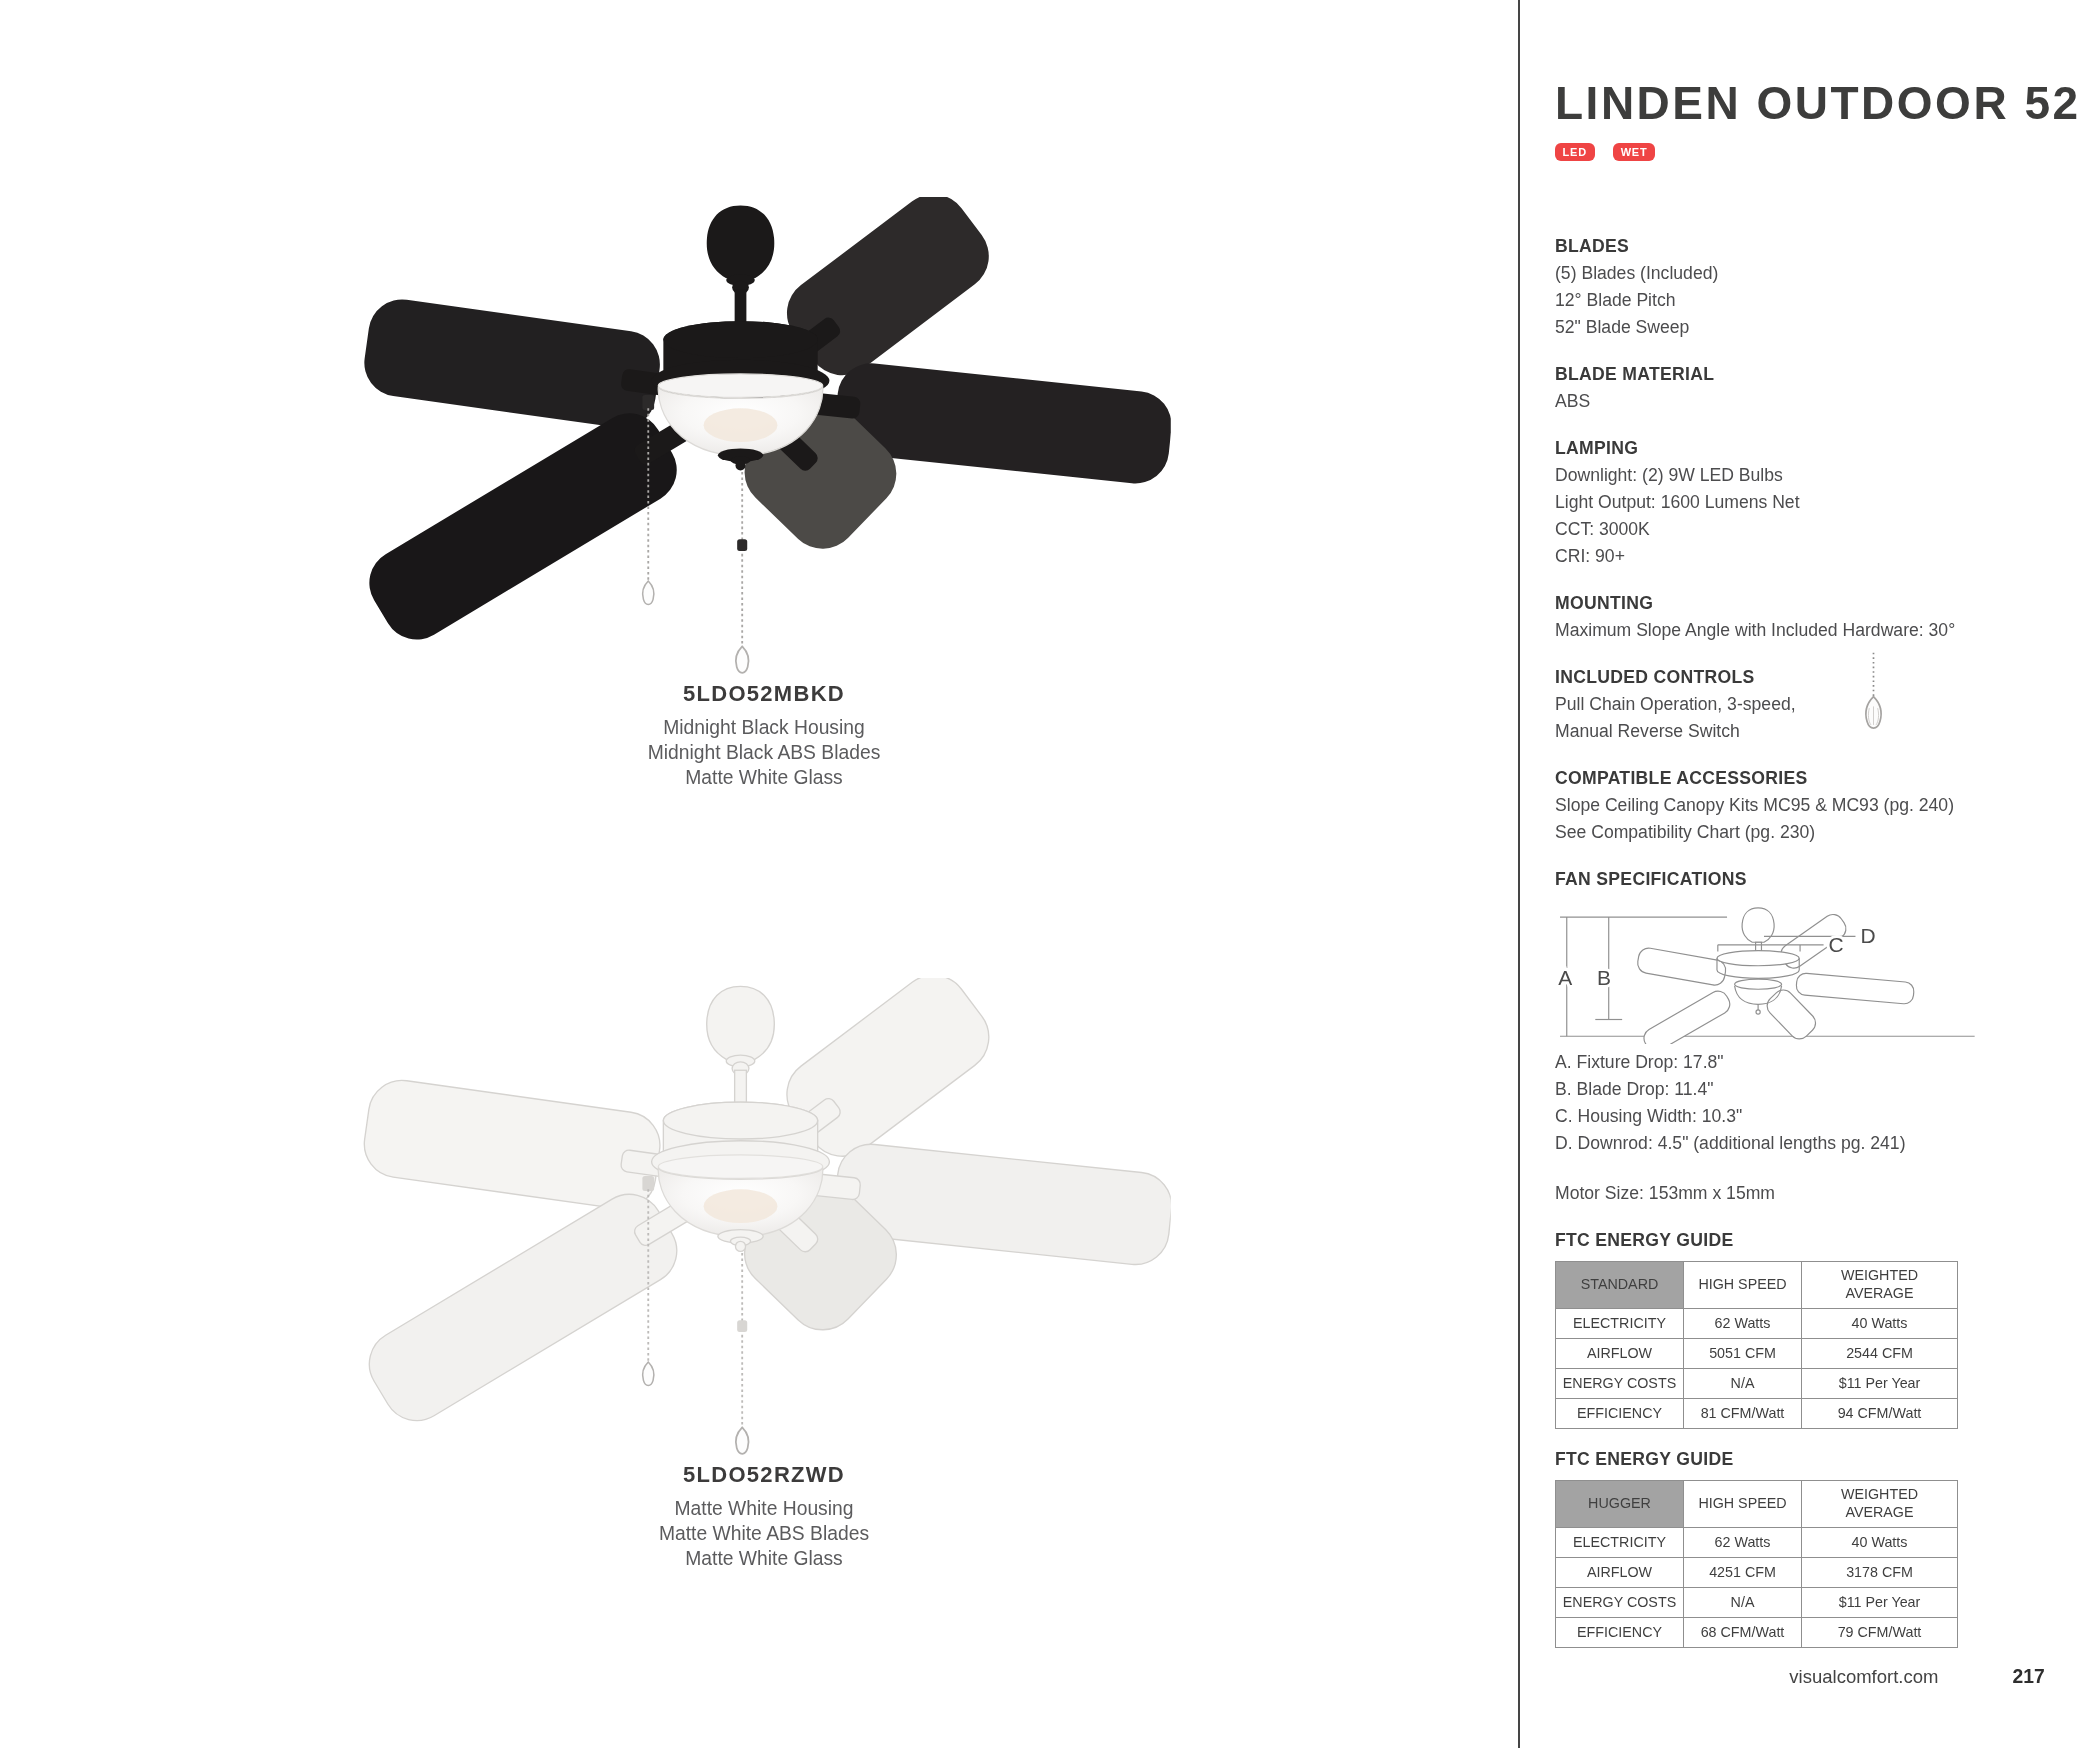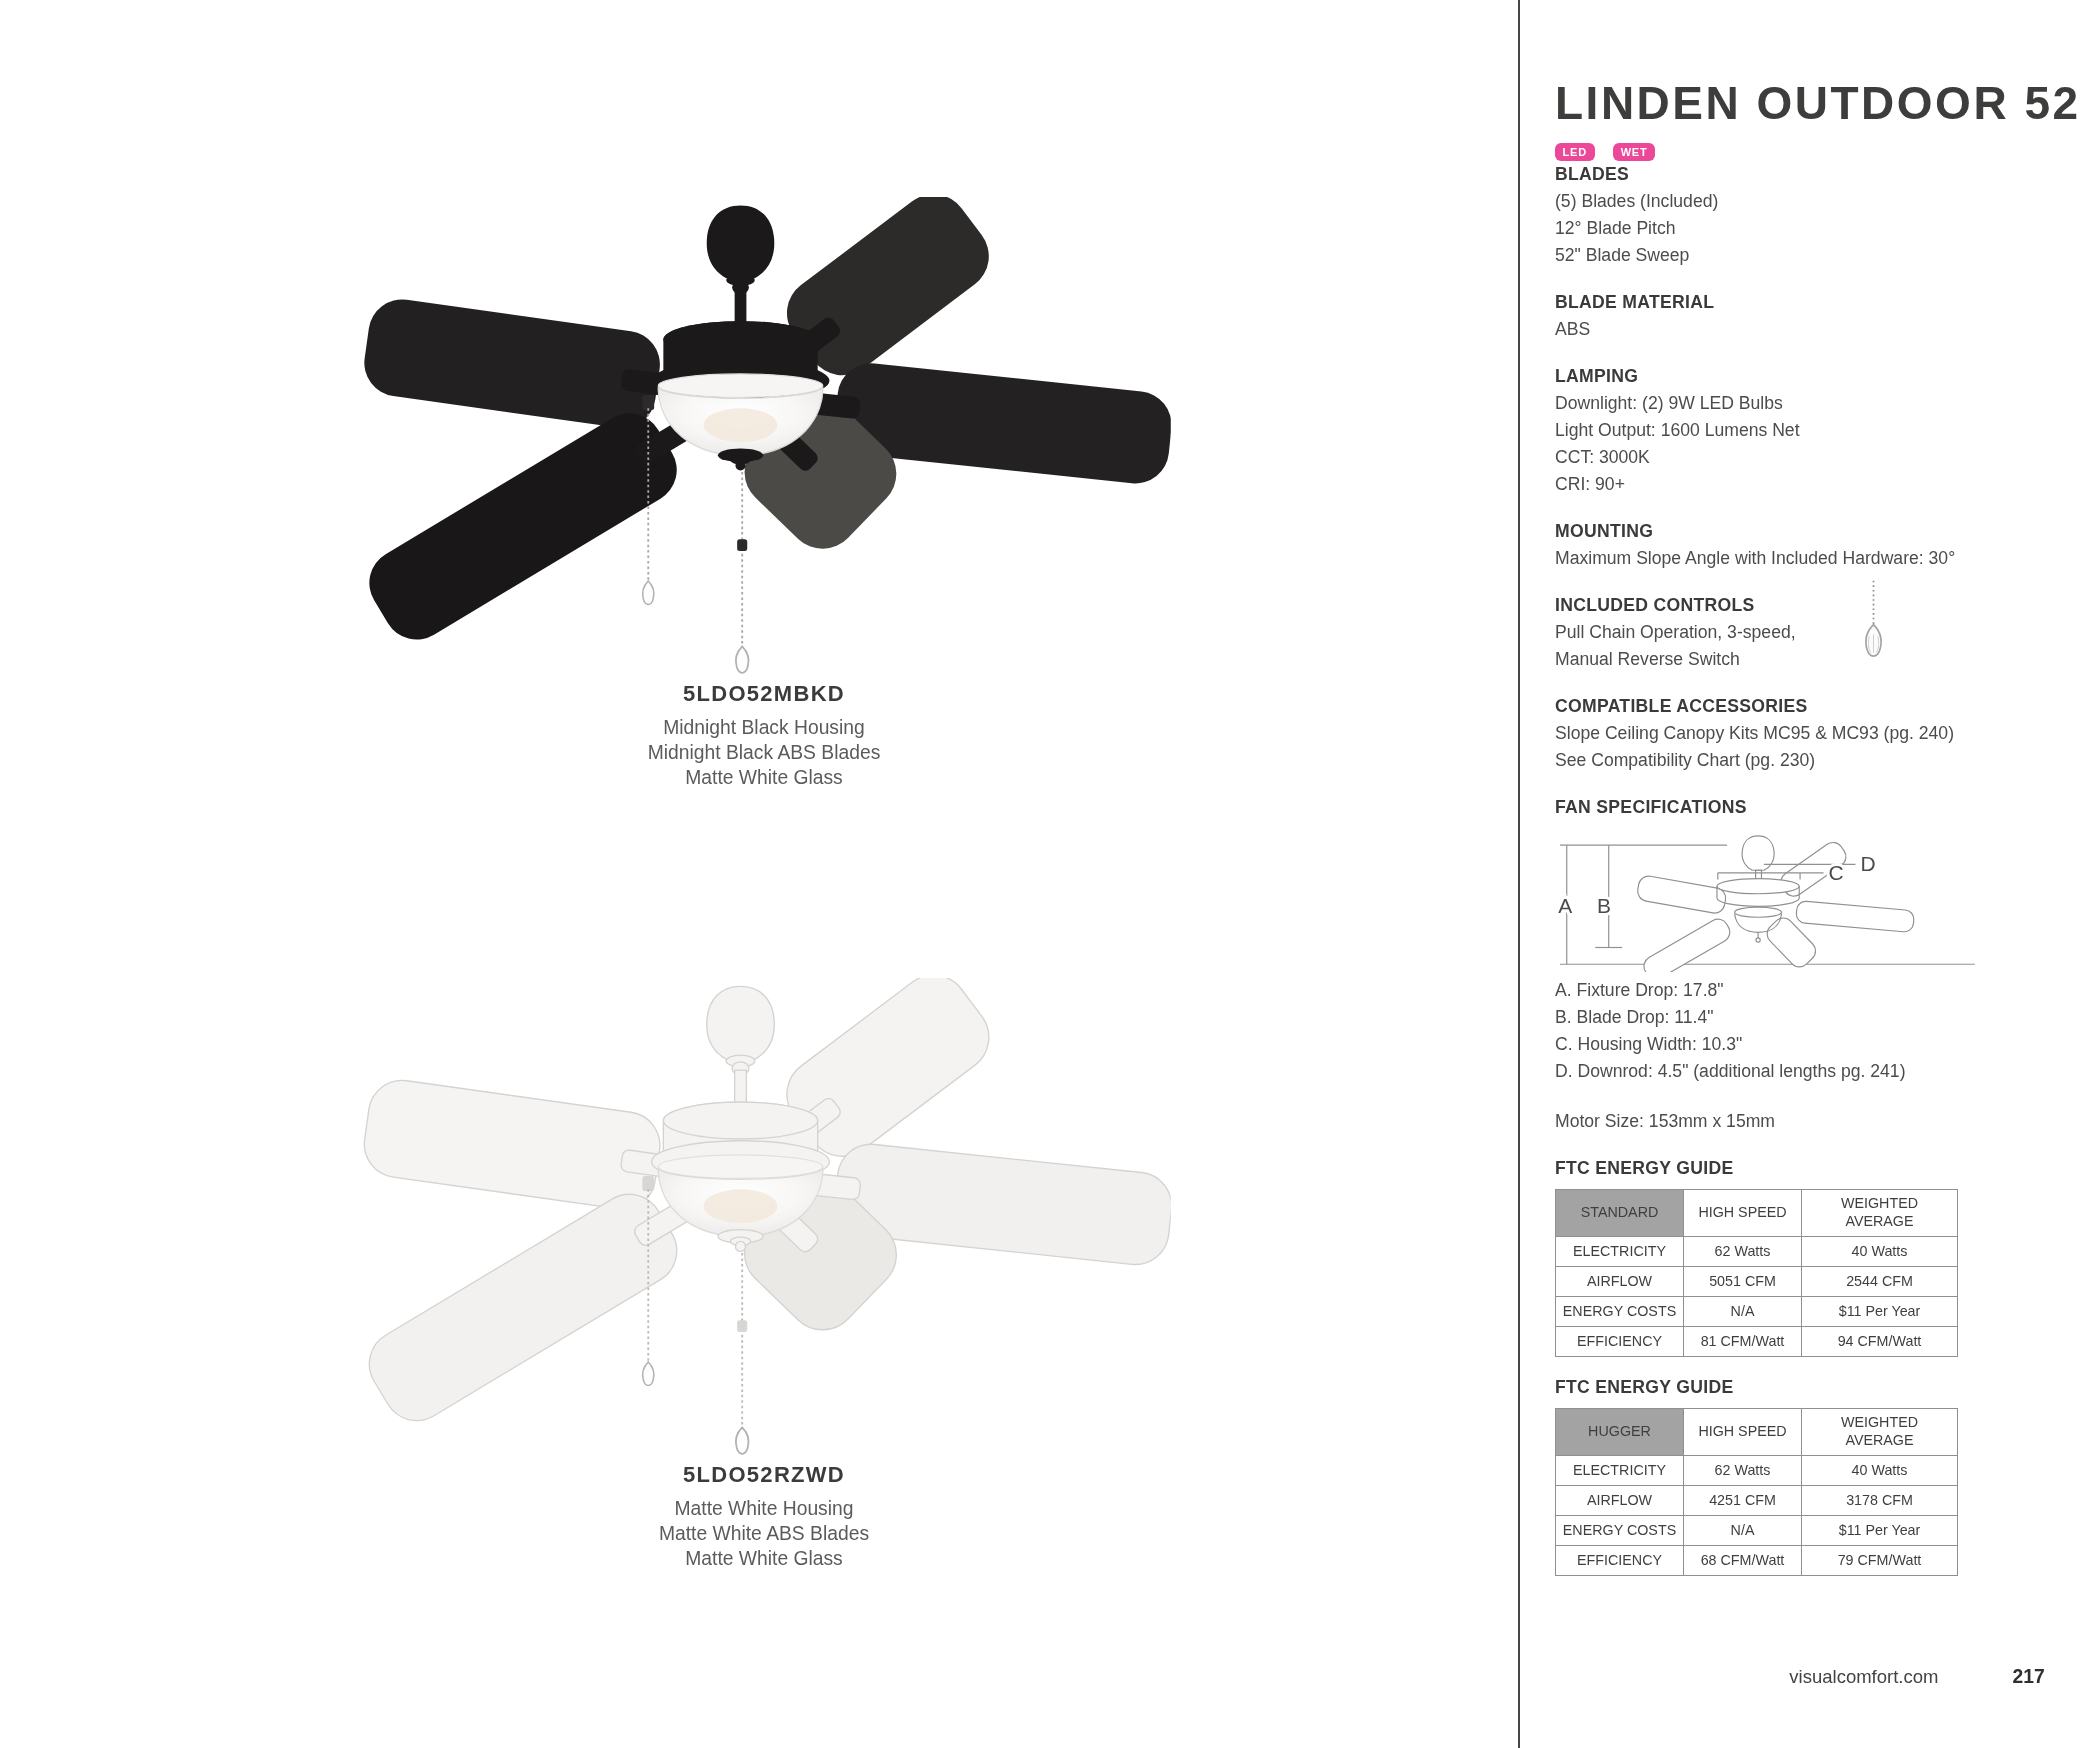--- a/index.html
+++ b/index.html
@@ -41,22 +41,22 @@
   .b-dl{fill:var(--c-bl-dl)} .b-ul{fill:var(--c-bl-ul)}
   .body-part{fill:var(--c-body);stroke:var(--c-stroke);stroke-width:1.6}
   .chain{stroke:var(--c-chain);stroke-width:2.2;stroke-dasharray:3 3.5;fill:none}
   .clip{fill:var(--c-clip)}
   .fob{fill:#fdfdfd;stroke:#b3b1af;stroke-width:1.6}
 
   
   .panel{position:absolute;left:1555px;top:0;width:497px}
   .title{margin:82px 0 0 0;font-size:46px;font-weight:700;color:#3d3d3c;letter-spacing:2.5px;line-height:42px;white-space:nowrap}
   .badges{margin-top:18.5px;display:flex;gap:18.5px}
-  .badge{background:#ec4899;color:#ffffff;font-size:11px;font-weight:bold;letter-spacing:0.8px;padding:4.2px 7.6px 3.4px;border-radius:5.9px;line-height:1}
-  .sections{}
+  .badge{background:#ef4444;color:#ffffff;font-size:11px;font-weight:bold;letter-spacing:0.8px;padding:4.2px 7.6px 3.4px;border-radius:5.9px;line-height:1}
+  .sections{margin-top:72px}
   section{margin-bottom:20px}
   h2{font-size:17.6px;font-weight:bold;color:#3a3a3a;letter-spacing:0.3px;line-height:27px;margin:0}
   .line{font-size:17.6px;color:#4c4c4e;line-height:27px;margin:0}
   .controls{position:relative}
   .chain-icon{position:absolute;left:300px;top:-13.4px}
 
   .diagram{margin-top:8.4px;display:block}
   .diag-stroke{stroke:#909090;stroke-width:1.4;fill:none}
   .diag-fill{stroke:#909090;stroke-width:1.4;fill:#ffffff}
   .diag-label{font-size:25px;fill:#4b4b4b;paint-order:stroke;stroke:#ffffff;stroke-width:7px;font-family:"Liberation Sans",sans-serif}

